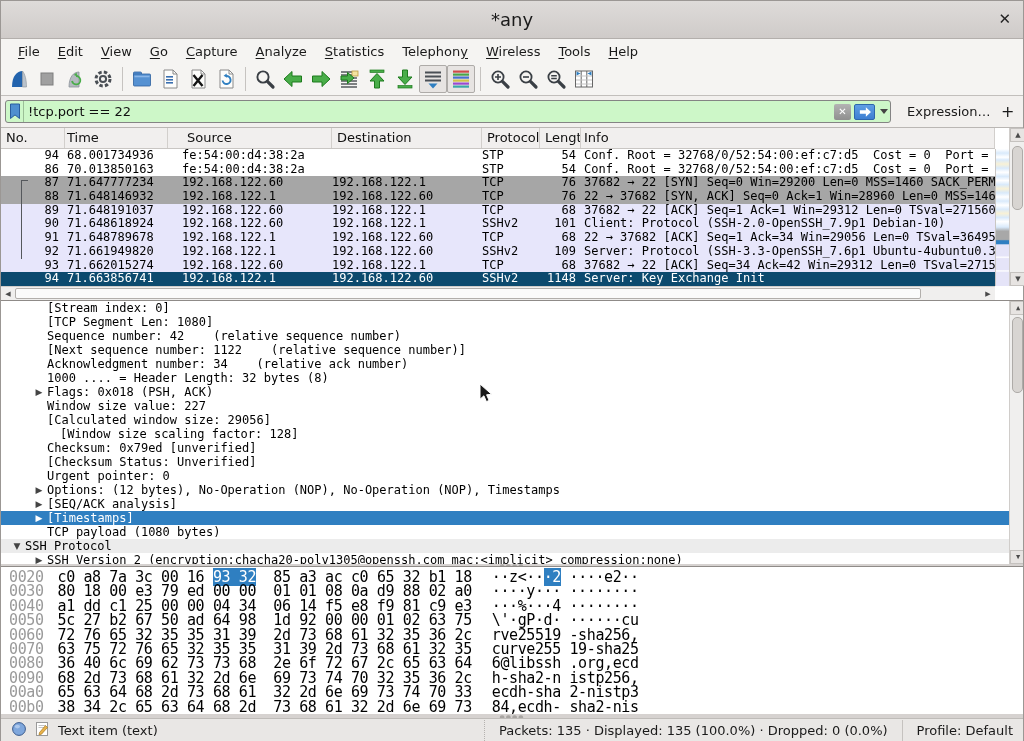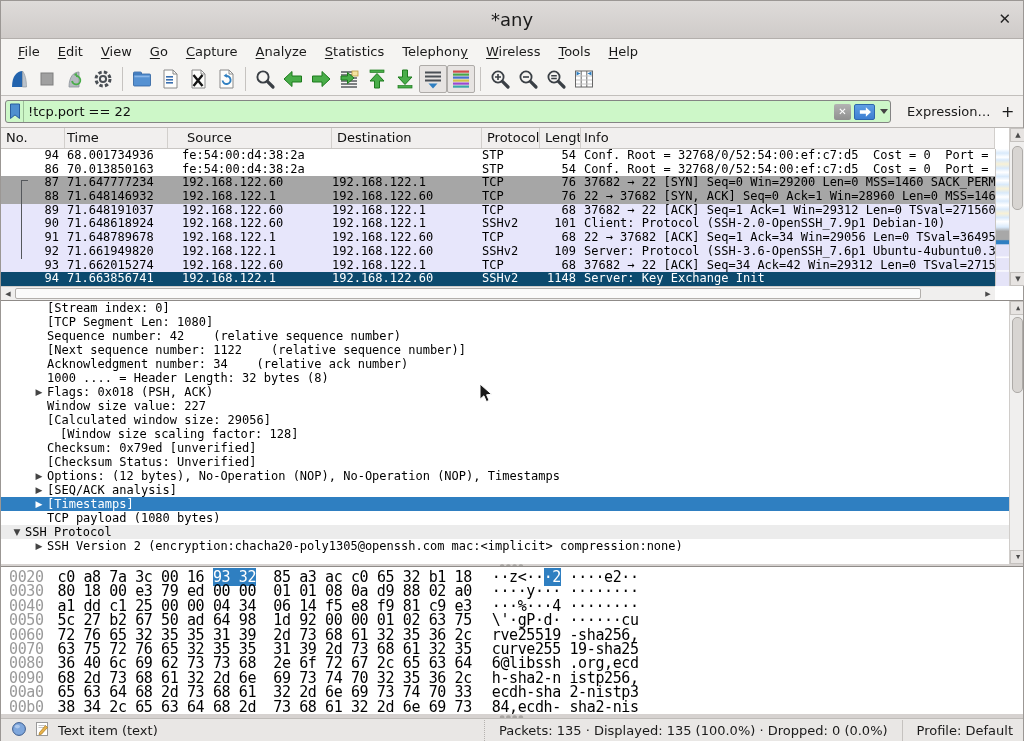--- a/index.html
+++ b/index.html
@@ -323,21 +323,21 @@
         <div class="ph-cell c-info" style="text-align: left;">Info</div>
       </div>
     <div class="rows">
         <div class="prow white"><span class="c-no">94</span><span class="c-time">68.001734936</span><span class="c-src">fe:54:00:d4:38:2a</span><span class="c-dst"></span><span class="c-proto">STP</span><span class="c-len">54</span><span class="c-info">Conf. Root = 32768/0/52:54:00:ef:c7:d5  Cost = 0  Port = </span></div>
         <div class="prow white"><span class="c-no">86</span><span class="c-time">70.013850163</span><span class="c-src">fe:54:00:d4:38:2a</span><span class="c-dst"></span><span class="c-proto">STP</span><span class="c-len">54</span><span class="c-info">Conf. Root = 32768/0/52:54:00:ef:c7:d5  Cost = 0  Port = </span></div>
         <div class="prow gray"><span class="c-no">87</span><span class="c-time">71.647777234</span><span class="c-src">192.168.122.60</span><span class="c-dst">192.168.122.1</span><span class="c-proto">TCP</span><span class="c-len">76</span><span class="c-info">37682 → 22 [SYN] Seq=0 Win=29200 Len=0 MSS=1460 SACK_PERM</span></div>
         <div class="prow gray"><span class="c-no">88</span><span class="c-time">71.648146932</span><span class="c-src">192.168.122.1</span><span class="c-dst">192.168.122.60</span><span class="c-proto">TCP</span><span class="c-len">76</span><span class="c-info">22 → 37682 [SYN, ACK] Seq=0 Ack=1 Win=28960 Len=0 MSS=1460</span></div>
         <div class="prow lav"><span class="c-no">89</span><span class="c-time">71.648191037</span><span class="c-src">192.168.122.60</span><span class="c-dst">192.168.122.1</span><span class="c-proto">TCP</span><span class="c-len">68</span><span class="c-info">37682 → 22 [ACK] Seq=1 Ack=1 Win=29312 Len=0 TSval=271560</span></div>
         <div class="prow lav"><span class="c-no">90</span><span class="c-time">71.648618924</span><span class="c-src">192.168.122.60</span><span class="c-dst">192.168.122.1</span><span class="c-proto">SSHv2</span><span class="c-len">101</span><span class="c-info">Client: Protocol (SSH-2.0-OpenSSH_7.9p1 Debian-10)</span></div>
         <div class="prow lav"><span class="c-no">91</span><span class="c-time">71.648789678</span><span class="c-src">192.168.122.1</span><span class="c-dst">192.168.122.60</span><span class="c-proto">TCP</span><span class="c-len">68</span><span class="c-info">22 → 37682 [ACK] Seq=1 Ack=34 Win=29056 Len=0 TSval=36495</span></div>
-        <div class="prow lav"><span class="c-no">92</span><span class="c-time">71.661949820</span><span class="c-src">192.168.122.1</span><span class="c-dst">192.168.122.60</span><span class="c-proto">SSHv2</span><span class="c-len">109</span><span class="c-info">Server: Protocol (SSH-3.6-OpenSSH_7.6p1 Ubuntu-4ubuntu0.3</span></div>
+        <div class="prow lav"><span class="c-no">92</span><span class="c-time">71.661949820</span><span class="c-src">192.168.122.1</span><span class="c-dst">192.168.122.60</span><span class="c-proto">SSHv2</span><span class="c-len">109</span><span class="c-info">Server: Protocol (SSH-3.3-OpenSSH_7.6p1 Ubuntu-4ubuntu0.3</span></div>
         <div class="prow lav"><span class="c-no">93</span><span class="c-time">71.662015274</span><span class="c-src">192.168.122.60</span><span class="c-dst">192.168.122.1</span><span class="c-proto">TCP</span><span class="c-len">68</span><span class="c-info">37682 → 22 [ACK] Seq=34 Ack=42 Win=29312 Len=0 TSval=2715</span></div>
         <div class="prow sel"><span class="c-no">94</span><span class="c-time">71.663856741</span><span class="c-src">192.168.122.1</span><span class="c-dst">192.168.122.60</span><span class="c-proto">SSHv2</span><span class="c-len">1148</span><span class="c-info">Server: Key Exchange Init</span></div>
       </div>
     <div class="bracket"></div>
     <div class="minimap"></div>
     <div class="vscroll" style="left:1008px; top:0; height:158px;">
       <div class="vs-arrow" style="top:0;">▲</div>
       <div class="vs-thumb" style="top:18px; height:64px;"></div>
       <div class="vs-arrow" style="top:144px;">▼</div>
     </div>
@@ -355,20 +355,21 @@
         <div class="dline" style="padding-left: 30px;"><span class="exp"></span><span>Sequence number: 42    (relative sequence number)</span></div>
         <div class="dline" style="padding-left: 30px;"><span class="exp"></span><span>[Next sequence number: 1122    (relative sequence number)]</span></div>
         <div class="dline" style="padding-left: 30px;"><span class="exp"></span><span>Acknowledgment number: 34    (relative ack number)</span></div>
         <div class="dline" style="padding-left: 30px;"><span class="exp"></span><span>1000 .... = Header Length: 32 bytes (8)</span></div>
         <div class="dline" style="padding-left: 30px;"><span class="exp">▶</span><span>Flags: 0x018 (PSH, ACK)</span></div>
         <div class="dline" style="padding-left: 30px;"><span class="exp"></span><span>Window size value: 227</span></div>
         <div class="dline" style="padding-left: 30px;"><span class="exp"></span><span>[Calculated window size: 29056]</span></div>
         <div class="dline" style="padding-left: 43px;"><span class="exp"></span><span>[Window size scaling factor: 128]</span></div>
         <div class="dline" style="padding-left: 30px;"><span class="exp"></span><span>Checksum: 0x79ed [unverified]</span></div>
         <div class="dline" style="padding-left: 30px;"><span class="exp"></span><span>[Checksum Status: Unverified]</span></div>
+        <div class="dline" style="padding-left: 30px;"><span class="exp"></span><span>Urgent pointer: 0</span></div>
         <div class="dline" style="padding-left: 30px;"><span class="exp">▶</span><span>Options: (12 bytes), No-Operation (NOP), No-Operation (NOP), Timestamps</span></div>
         <div class="dline" style="padding-left: 30px;"><span class="exp">▶</span><span>[SEQ/ACK analysis]</span></div>
         <div class="dline selected" style="padding-left: 30px;"><span class="exp">▶</span><span>[Timestamps]</span></div>
         <div class="dline" style="padding-left: 30px;"><span class="exp"></span><span>TCP payload (1080 bytes)</span></div>
         <div class="dline shaded" style="padding-left: 8px;"><span class="exp">▼</span><span>SSH Protocol</span></div>
         <div class="dline" style="padding-left: 30px;"><span class="exp">▶</span><span>SSH Version 2 (encryption:chacha20-poly1305@openssh.com mac:&lt;implicit&gt; compression:none)</span></div>
       </div>
     <div class="vscroll" style="left:1008px; top:0; height:263px;">
       <div class="vs-arrow" style="top:0;">▲</div>
       <div class="vs-thumb" style="top:16px; height:76px;"></div>

